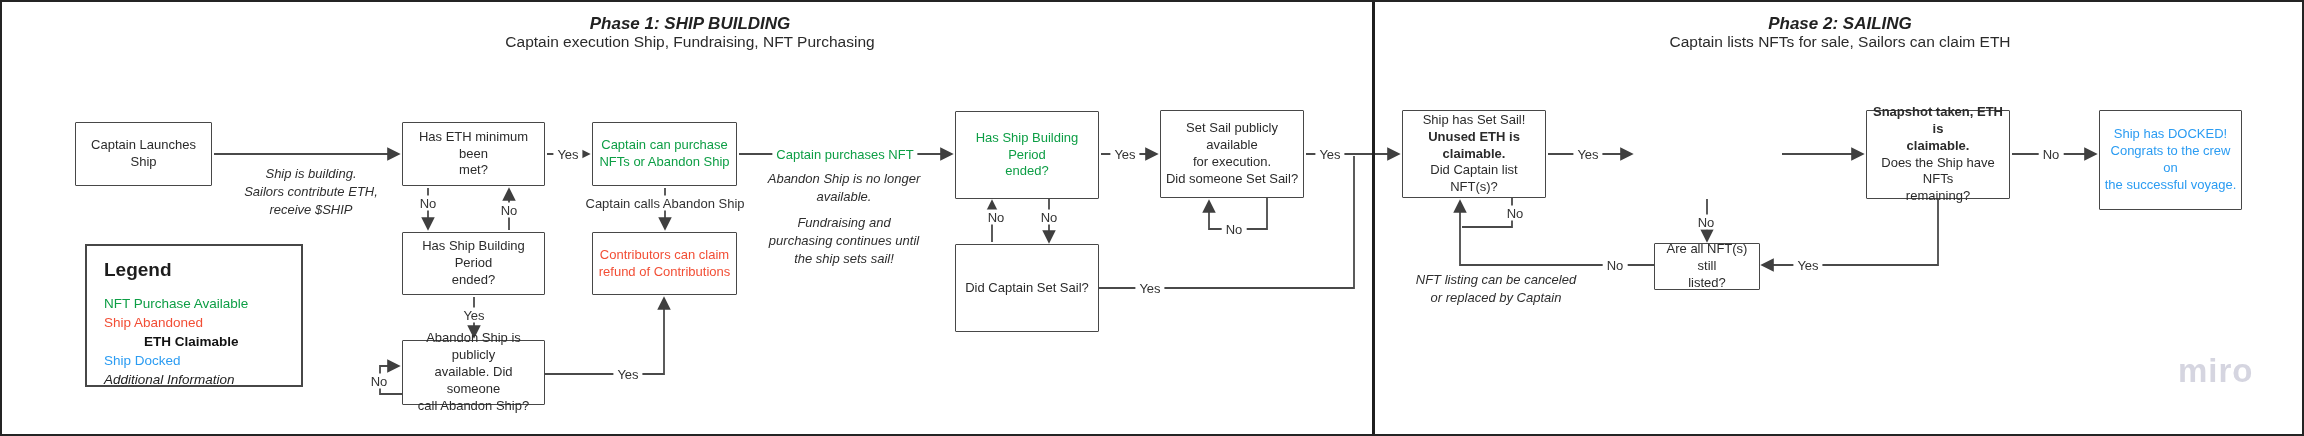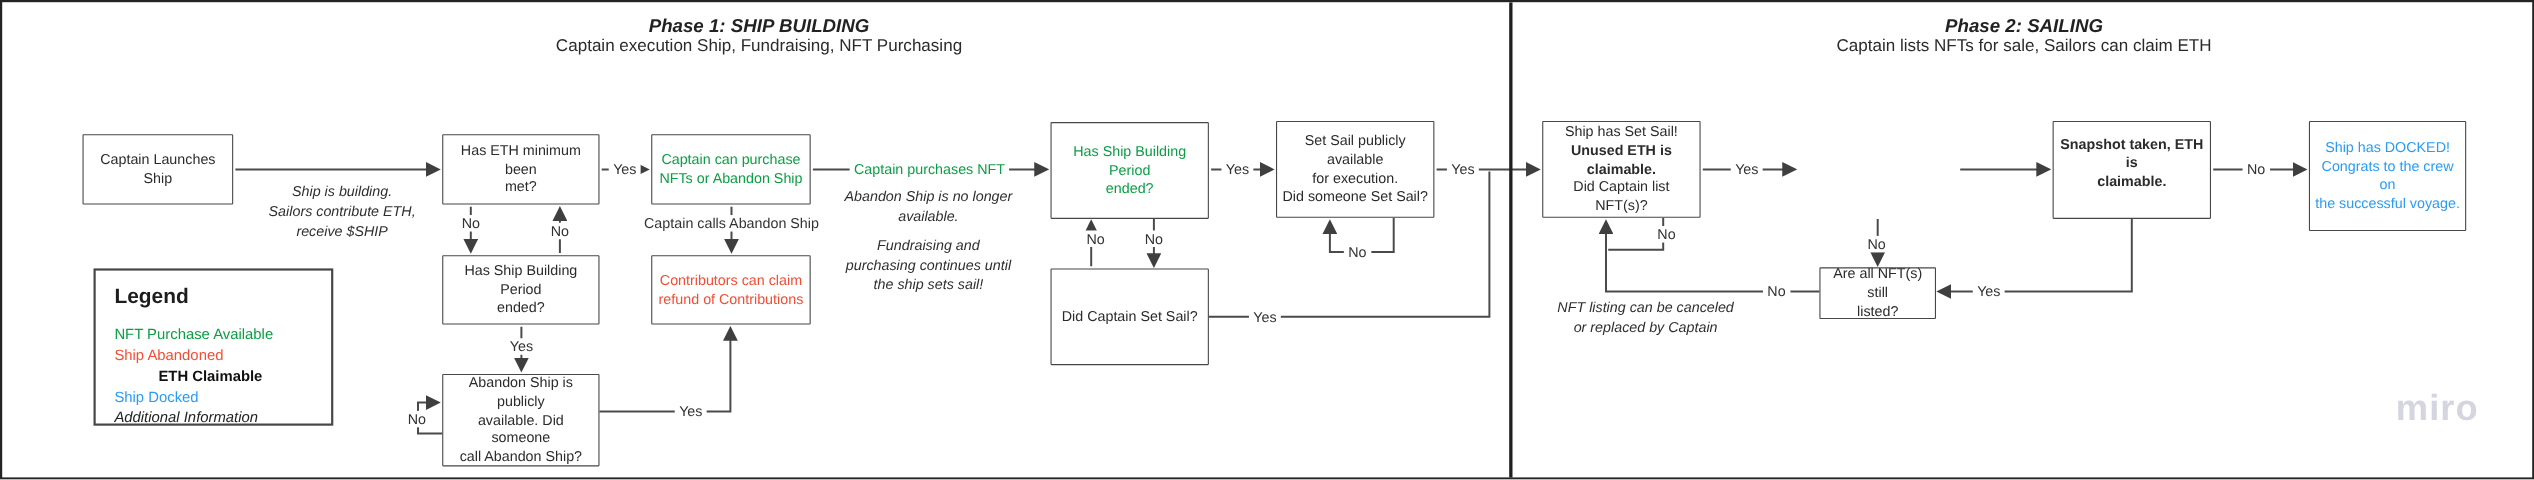--- a/index.html
+++ b/index.html
@@ -83,41 +83,43 @@
 
   <div class="node" style="left:73px;top:120px;width:137px;height:64px;">Captain Launches Ship</div>
   <div class="node" style="left:400px;top:120px;width:143px;height:64px;">Has ETH minimum been
 met?</div>
   <div class="node green" style="left:590px;top:120px;width:145px;height:64px;">Captain can purchase
 NFTs or Abandon Ship</div>
   <div class="node" style="left:400px;top:230px;width:143px;height:63px;">Has Ship Building Period
 ended?</div>
   <div class="node red" style="left:590px;top:230px;width:145px;height:63px;">Contributors can claim
 refund of Contributions</div>
-  <div class="node" style="left:400px;top:338px;width:143px;height:84px;">Abandon Ship is publicly
+  <div class="node" style="left:400px;top:338px;width:143px;height:65px;">Abandon Ship is publicly
 available. Did someone
 call Abandon Ship?</div>
   <div class="node green" style="left:953px;top:109px;width:144px;height:88px;">Has Ship Building Period
 ended?</div>
   <div class="node" style="left:953px;top:242px;width:144px;height:88px;">Did Captain Set Sail?</div>
   <div class="node" style="left:1158px;top:108px;width:144px;height:88px;">Set Sail publicly available
 for execution.
 Did someone Set Sail?</div>
 
   <div class="node" style="left:1400px;top:108px;width:144px;height:88px;">
     <div><span>Ship has Set Sail! </span><b>Unused ETH is claimable.</b></div>
     <div class="gap"></div>
     <div>Did Captain list NFT(s)?</div>
   </div>
   <div class="node" style="left:1652px;top:241px;width:106px;height:47px;">Are all NFT(s) still
 listed?</div>
   <div class="node" style="left:1864px;top:108px;width:144px;height:89px;">
     <b>Snapshot taken, ETH is
 claimable.</b>
     <div class="gap"></div>
+    <div>Does the Ship have NFTs
+remaining?</div>
   </div>
   <div class="node blue" style="left:2097px;top:108px;width:143px;height:100px;">Ship has DOCKED!
 Congrats to the crew on
 the successful voyage.</div>
 
   <span class="elabel" style="left:566px;top:152px;">Yes</span>
   <span class="elabel" style="left:426px;top:201px;">No</span>
   <span class="elabel" style="left:507px;top:208px;">No</span>
   <span class="elabel" style="left:663px;top:201px;">Captain calls Abandon Ship</span>
   <span class="elabel green" style="left:843px;top:152px;">Captain purchases NFT</span>

